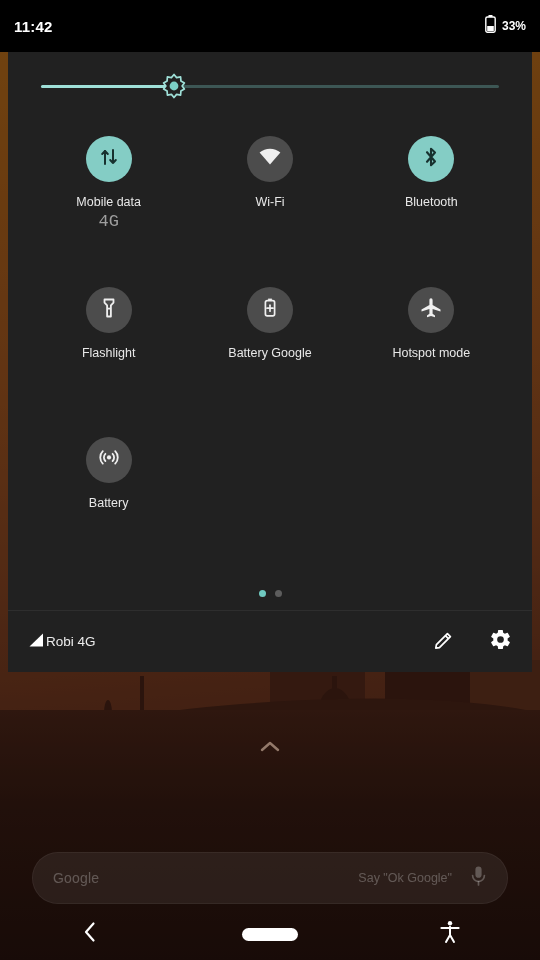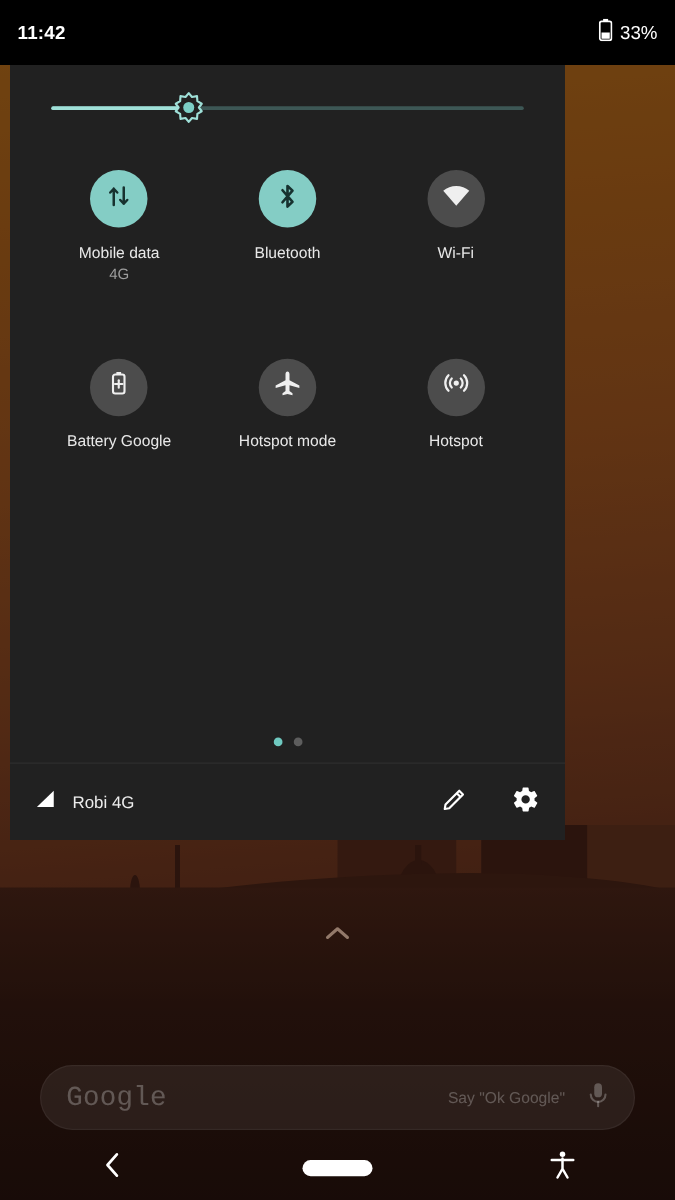--- a/index.html
+++ b/index.html
@@ -42,25 +42,25 @@
   }
 
   
   #statusbar{
     position:absolute; left:0; top:0; width:540px; height:52px;
     background:#000; display:flex; align-items:center;
     padding:0 14px; z-index:40;
   }
   #clock{ color:#fff; font-size:15px; font-weight:bold; letter-spacing:.2px; }
   #status-right{ margin-left:auto; display:flex; align-items:center; gap:6px; }
-  #battery-pct{ color:#fff; font-size:15px; font-weight:normal; }
+  #battery-pct{ color:#fff; font-size:12px; font-weight:bold; }
 
   
   #qs-panel{
-    position:absolute; left:8px; top:52px; width:444px; height:620px;
+    position:absolute; left:8px; top:52px; width:524px; height:620px;
     background:#212121; z-index:30;
     display:flex; flex-direction:column;
   }
 
   
   #brightness-row{ height:68px; display:flex; align-items:center; padding:0 33px; position:relative; }
   #slider-track{
     position:relative; width:100%; height:3px; background:#3d5755; border-radius:2px;
   }
   #slider-fill{
@@ -82,45 +82,45 @@
   .tile{ display:flex; flex-direction:column; align-items:center; justify-content:flex-start; padding-top:12px; cursor:pointer; }
   .tile-circle{
     width:46px; height:46px; border-radius:50%;
     display:flex; align-items:center; justify-content:center;
     background:#4c4c4c;
   }
   .tile-circle.on{ background:#84cdc5; }
   .tile-label{
     margin-top:13px; font-size:12.5px; color:#e8e8e8; text-align:center; line-height:1.25;
   }
-  .tile-sub{ font-size:12px; color:#9e9e9e; margin-top:1px; }
+  .tile-sub{ font-size:17px; color:#9e9e9e; margin-top:1px;font-family:Liberation Mono, monospace; }
 
   
   #dots{ height:34px; display:flex; align-items:center; justify-content:center; gap:9px; }
   .dot{ width:7px; height:7px; border-radius:50%; background:#5d5d5d; }
   .dot.active{ background:#6fc9c0; }
 
   
   #qs-footer{
     height:62px; border-top:1px solid #2e2e2e;
-    display:flex; align-items:center; padding:0 20px; gap:12px;
+    display:flex; align-items:center; padding:0 20px; 
   }
   #carrier-label{ color:#ededed; font-size:13.5px; }
   #footer-actions{ margin-left:auto; display:flex; align-items:center; gap:34px; }
 
   
   #searchbar{
     position:absolute; left:32px; top:852px; width:476px; height:52px;
     border-radius:26px; background:rgba(255,255,255,0.07);
     border:1px solid rgba(255,255,255,0.05);
     display:flex; align-items:center; padding:0 20px; z-index:20;
   }
   #google-word{
-    font-family:Liberation Mono, monospace;
-    font-size:22px; color:rgba(255,255,255,0.26); letter-spacing:.2px;
+    font-family:Liberation Sans, sans-serif;
+    font-size:14px; color:rgba(255,255,255,0.26); letter-spacing:.2px;
   }
   #ok-google{ margin-left:auto; font-size:12.5px; color:rgba(255,255,255,0.26); }
   #mic-icon{ margin-left:18px; }
 
   
   #navbar{
     position:absolute; left:0; bottom:0; width:540px; height:52px;
     display:flex; align-items:center; z-index:20;
   }
   .nav-slot{ flex:1; display:flex; align-items:center; justify-content:center; cursor:pointer; }
@@ -194,42 +194,53 @@
             <path d="M7 18 L7 5 M7 5 L4.2 8 M7 5 L9.8 8" stroke="#17312f" stroke-width="2" fill="none" stroke-linecap="round" stroke-linejoin="round"></path>
             <path d="M15 4 L15 17 M15 17 L12.2 14 M15 17 L17.8 14" stroke="#17312f" stroke-width="2" fill="none" stroke-linecap="round" stroke-linejoin="round"></path>
           </svg>
         </span>
       </div>
       <div class="tile-label">Mobile data</div>
       <div class="tile-sub">4G</div>
     </div>
 
     <div class="tile">
+      <div class="tile-circle">
+        <span>
+          <svg width="24" height="24" viewBox="0 0 24 24">
+            <path d="M12 19.5 L1.6 7.6 C4.5 5.1 8.1 3.8 12 3.8 C15.9 3.8 19.5 5.1 22.4 7.6 Z" fill="#efefef"></path>
+          </svg>
+        </span>
+      </div>
+      <div class="tile-label">Wi-Fi</div>
+    </div>
+
+    <div class="tile">
       <div class="tile-circle on">
         <span>
           <svg width="22" height="22" viewBox="0 0 22 22">
             <path d="M7 6.2 L15 15.5 L11 19.2 L11 2.8 L15 6.5 L7 15.8" stroke="#17312f" stroke-width="2.1" fill="none" stroke-linecap="round" stroke-linejoin="round"></path>
           </svg>
         </span>
       </div>
       <div class="tile-label">Bluetooth</div>
     </div>
 
-    <div class="tile">
-      <div class="tile-circle">
-        <span>
-          <svg width="24" height="24" viewBox="0 0 24 24">
-            <path d="M12 19.5 L1.6 7.6 C4.5 5.1 8.1 3.8 12 3.8 C15.9 3.8 19.5 5.1 22.4 7.6 Z" fill="#efefef"></path>
-          </svg>
-        </span>
-      </div>
-      <div class="tile-label">Wi-Fi</div>
-    </div>
-
-
+
+    <div class="tile">
+      <div class="tile-circle">
+        <span>
+          <svg width="22" height="22" viewBox="0 0 22 22">
+            <path d="M6.5 2.5 H15.5 V5.6 L12.9 8.4 V19.5 H9.1 V8.4 L6.5 5.6 Z" fill="none" stroke="#efefef" stroke-width="1.8" stroke-linejoin="round"></path>
+            <line x1="9.1" y1="11.6" x2="12.9" y2="11.6" stroke="#efefef" stroke-width="1.8"></line>
+          </svg>
+        </span>
+      </div>
+      <div class="tile-label">Flashlight</div>
+    </div>
 
 
     <div class="tile">
       <div class="tile-circle">
         <span>
           <svg width="22" height="22" viewBox="0 0 22 22">
             <rect x="6.4" y="3.6" width="9.2" height="15.2" rx="1.8" fill="none" stroke="#efefef" stroke-width="1.7"></rect>
             <rect x="9.1" y="1.6" width="3.8" height="2" fill="#efefef"></rect>
             <line x1="11" y1="8.2" x2="11" y2="14.2" stroke="#efefef" stroke-width="1.7" stroke-linecap="round"></line>
             <line x1="8" y1="11.2" x2="14" y2="11.2" stroke="#efefef" stroke-width="1.7" stroke-linecap="round"></line>
@@ -255,21 +266,21 @@
         <span>
           <svg width="24" height="24" viewBox="0 0 24 24">
             <circle cx="12" cy="11.4" r="2.1" fill="#efefef"></circle>
             <path d="M8.4 15 A5.1 5.1 0 0 1 8.4 7.8" fill="none" stroke="#efefef" stroke-width="1.8" stroke-linecap="round"></path>
             <path d="M15.6 7.8 A5.1 5.1 0 0 1 15.6 15" fill="none" stroke="#efefef" stroke-width="1.8" stroke-linecap="round"></path>
             <path d="M5.8 17.6 A8.8 8.8 0 0 1 5.8 5.2" fill="none" stroke="#efefef" stroke-width="1.8" stroke-linecap="round"></path>
             <path d="M18.2 5.2 A8.8 8.8 0 0 1 18.2 17.6" fill="none" stroke="#efefef" stroke-width="1.8" stroke-linecap="round"></path>
           </svg>
         </span>
       </div>
-      <div class="tile-label">Hotspot</div>
+      <div class="tile-label">Battery</div>
     </div>
   </div>
 
   <div id="dots">
     <div class="dot active"></div>
     <div class="dot"></div>
   </div>
 
   <div id="qs-footer">
     <span>

